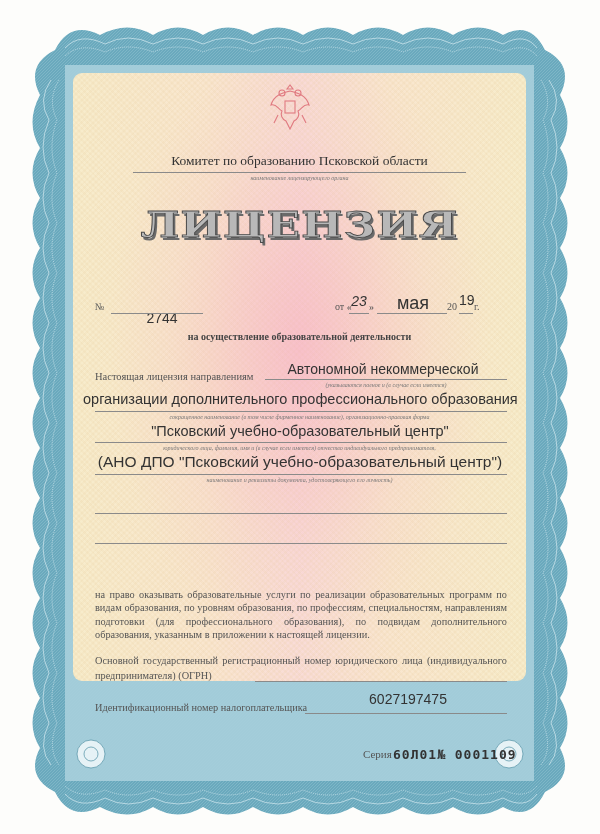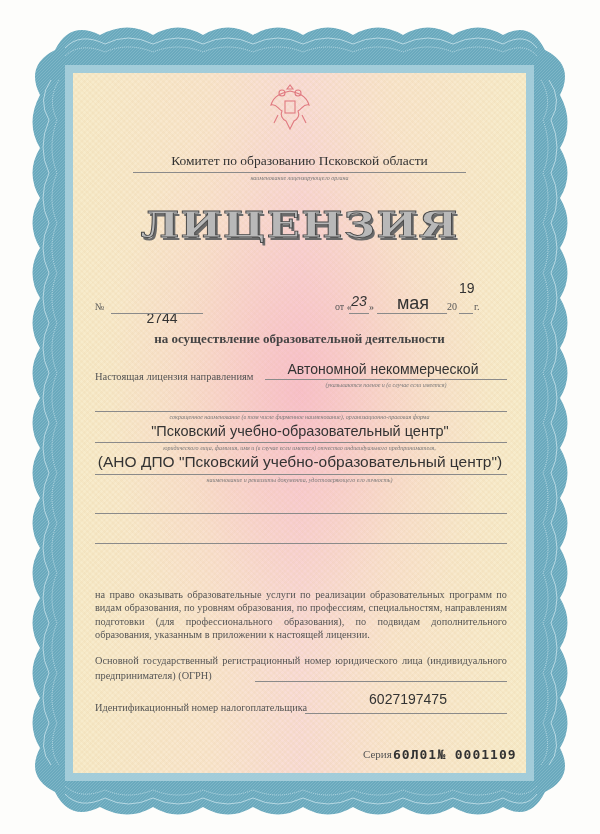--- a/index.html
+++ b/index.html
@@ -8,26 +8,27 @@
     background: #fdfdfb;
     font-family: "Liberation Serif", "DejaVu Serif", serif;
     color: #3a3a3a;
   }
   .page {
     position: absolute; left: 25px; top: 20px; width: 550px; height: 802px;
   }
   
   .border-svg { position: absolute; left: 0; top: 0; width: 550px; height: 802px; }
   .inner {
-    position: absolute; left: 48px; top: 53px; width: 453px; height: 700px;
+    position: absolute; left: 48px; top: 53px; width: 453px; height: 608px;
     background:
       radial-gradient(ellipse 190px 300px at 50% 45%, rgba(247,170,190,0.55), rgba(247,190,200,0.15) 70%, rgba(255,255,255,0) 100%),
       repeating-linear-gradient(45deg, rgba(230,200,150,0.12) 0 2px, rgba(255,255,255,0) 2px 4px),
       repeating-linear-gradient(-45deg, rgba(230,200,150,0.12) 0 2px, rgba(255,255,255,0) 2px 4px),
       linear-gradient(90deg, #f7eccb 0%, #f9e6cf 30%, #f9dcd8 50%, #f9e6cf 70%, #f7edcc 100%);
+    border-radius: 9px;
   }
   .abs { position: absolute; }
   .emblem { left: 195px; top: 6px; width: 44px; height: 60px; }
   .authority {
     left: 0; width: 453px; top: 80px; text-align: center; font-size: 13.5px; color: #333;
   }
   .uline { position: absolute; height: 1px; background: #8a8a8a; }
   .caption {
     position: absolute; font-size: 6px; font-style: italic; color: #777; text-align: center; white-space: nowrap;
   }
@@ -40,23 +41,23 @@
     transform: scaleY(0.82);
   }
   .handwrite { font-family: "Liberation Sans", sans-serif; color: #333; }
   .num-label { left: 22px; top: 228px; font-size: 10px; color: #555; }
   .num-val { left: 50px; top: 221px; width: 78px; text-align: center; font-size: 14px; margin-top: 16px; }
   .date-ot { left: 262px; top: 228px; font-size: 10px; color: #555; }
   .date-day { left: 276px; top: 220px; width: 20px; text-align: center; font-size: 14px; font-style: italic; }
   .date-q2 { left: 296px; top: 228px; font-size: 10px; color: #555; }
   .date-month { left: 306px; top: 220px; width: 68px; text-align: center; font-size: 18px; }
   .date-20 { left: 374px; top: 228px; font-size: 10px; color: #555; }
-  .date-year { left: 386px; top: 207px; width: 14px; text-align: left; font-size: 14px; }
+  .date-year { left: 386px; top: 219px; width: 14px; text-align: left; font-size: 14px; }
   .date-g { left: 401px; top: 228px; font-size: 10px; color: #555; }
-  .purpose { left: 0; width: 453px; top: 258px; text-align: center; font-size: 13px; font-weight: bold; color: #444; }
+  .purpose { left: 0; width: 453px; top: 258px; text-align: center; font-size: 10px; font-weight: bold; color: #444; }
   .granted-label { left: 22px; top: 298px; font-size: 10.5px; color: #555; }
   .field-text { position: absolute; text-align: center; font-family: "Liberation Sans", sans-serif; color: #333; white-space: nowrap; }
   .rights {
     left: 22px; top: 515px; width: 412px; font-size: 10.3px; line-height: 13.3px; color: #555; text-align: justify;
   }
   .ogrn-label { left: 22px; top: 580px; width: 412px; font-size: 10.3px; line-height: 15px; color: #555; text-align: justify; }
   .ogrn-val { left: 250px; top: 589px; width: 170px; text-align: center; font-size: 14px; }
   .inn-label { left: 22px; top: 629px; font-size: 10.3px; color: #555; }
   .inn-val { left: 250px; top: 618px; width: 170px; text-align: center; font-size: 14px; }
   .series-label { left: 290px; top: 675px; font-size: 11px; color: #555; }
@@ -147,20 +148,21 @@
     <div class="uline" style="left:386px; top:240px; width:14px;"></div>
     <div class="abs date-g">г.</div>
 
     <div class="abs purpose">на осуществление образовательной деятельности</div>
 
     <div class="abs granted-label">Настоящая лицензия направлениям</div>
     <div class="field-text" style="left:190px; width:240px; top:288px; font-size:14px;">Автономной некоммерческой</div>
     <div class="uline" style="left:192px; top:306px; width:242px;"></div>
     <div class="caption" style="left:192px; width:242px; top:309px;">(указываются полное и (в случае если имеется)</div>
 
+    <div class="field-text" style="left:10px; width:434px; top:318px; font-size:14.5px;">организации дополнительного профессионального образования</div>
     <div class="uline" style="left:22px; top:338px; width:412px;"></div>
     <div class="caption" style="left:0; width:453px; top:341px;">сокращенное наименование (в том числе фирменное наименование), организационно-правовая форма</div>
 
     <div class="field-text" style="left:10px; width:434px; top:350px; font-size:14.5px;">"Псковский учебно-образовательный центр"</div>
     <div class="uline" style="left:22px; top:369px; width:412px;"></div>
     <div class="caption" style="left:0; width:453px; top:372px;">юридического лица, фамилия, имя и (в случае если имеется) отчество индивидуального предпринимателя,</div>
 
     <div class="field-text" style="left:10px; width:434px; top:380px; font-size:15.5px;">(АНО ДПО "Псковский учебно-образовательный центр")</div>
     <div class="uline" style="left:22px; top:401px; width:412px;"></div>
     <div class="caption" style="left:0; width:453px; top:404px;">наименование и реквизиты документа, удостоверяющего его личность)</div>

